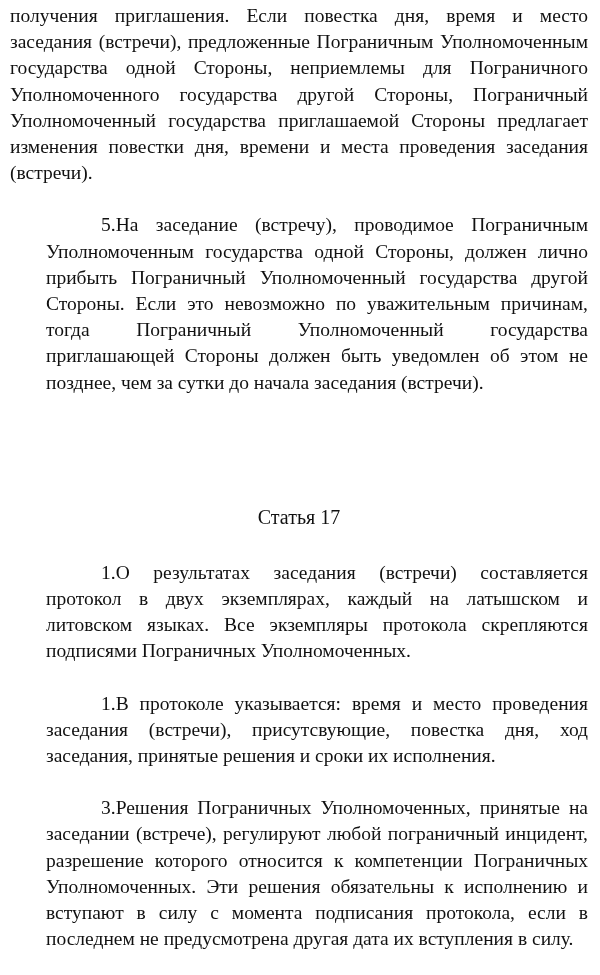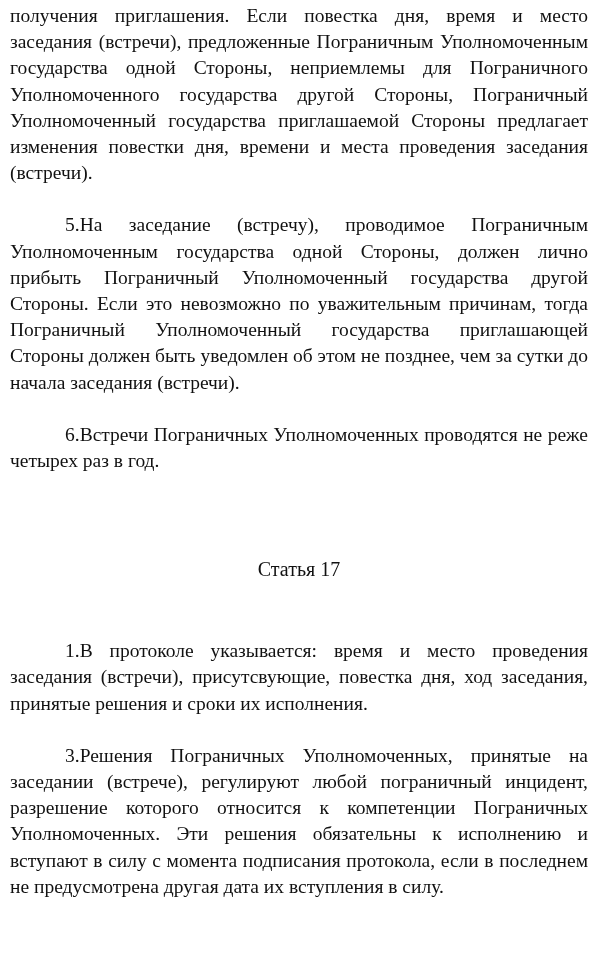--- a/index.html
+++ b/index.html
@@ -23,20 +23,21 @@
       line-height: 26.2px;
       color: #111111;
     }
     .para {
       margin: 0;
       text-align: justify;
       text-align-last: left;
     }
     .para.indent {
       text-indent: 55px;
+      margin-left: 36px;
     }
     .gap {
       height: 26px;
     }
     .gap-lg {
       height: 52px;
     }
     .heading {
       margin: 0;
       text-align: center;
@@ -50,31 +51,31 @@
 
 <div class="page">
   <p class="para" style="margin-top:3px;">получения приглашения. Если повестка дня, время и место заседания (встречи), предложенные Пограничным Уполномоченным государства одной Стороны, неприемлемы для Пограничного Уполномоченного государства другой Стороны, Пограничный Уполномоченный государства приглашаемой Стороны предлагает изменения повестки дня, времени и места проведения заседания (встречи).</p>
 
   <div class="gap"></div>
 
   <p class="para indent">5.На заседание (встречу), проводимое Пограничным Уполномоченным государства одной Стороны, должен лично прибыть Пограничный Уполномоченный государства другой Стороны. Если это невозможно по уважительным причинам, тогда Пограничный Уполномоченный государства приглашающей Стороны должен быть уведомлен об этом не позднее, чем за сутки до начала заседания (встречи).</p>
 
   <div class="gap"></div>
 
-  <p class="para indent">6.Встречи Пограничных Уполномоченных проводятся не реже четырех раз в год.</p>
 
   <div class="gap"></div>
 
 
   <div class="gap-lg" style="height:56px;"></div>
 
   <h2 class="heading">Статья 17</h2>
 
   <div class="gap" style="height:30px;"></div>
 
+  <p class="para indent">1.О результатах заседания (встречи) составляется протокол в двух экземплярах, каждый на латышском и литовском языках. Все экземпляры протокола скрепляются подписями Пограничных Уполномоченных.</p>
 
   <div class="gap"></div>
 
   <p class="para indent">1.В протоколе указывается: время и место проведения заседания (встречи), присутсвующие, повестка дня, ход заседания, принятые решения и сроки их исполнения.</p>
 
   <div class="gap"></div>
 
   <p class="para indent">3.Решения Пограничных Уполномоченных, принятые на заседании (встрече), регулируют любой пограничный инцидент, разрешение которого относится  к компетенции Пограничных Уполномоченных. Эти решения обязательны к исполнению и вступают в силу с момента подписания протокола, если в последнем не предусмотрена другая дата их вступления в силу.</p>
 </div>
 

